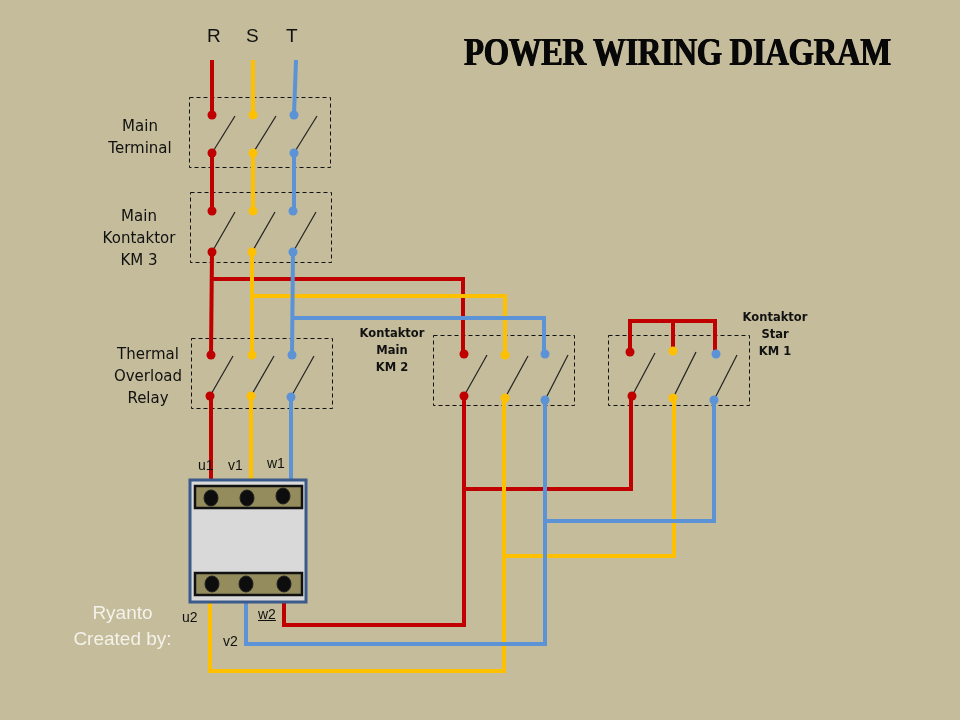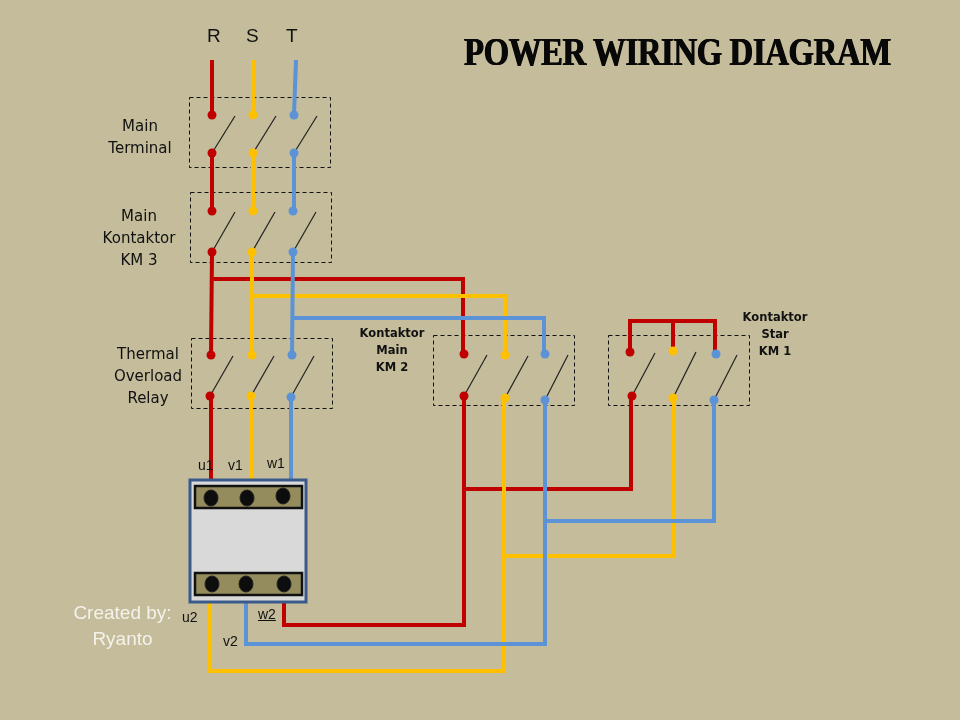--- a/index.html
+++ b/index.html
@@ -149,15 +149,15 @@
 </div>
 
 <div class="term" style="left:170px;top:457px;margin-left:28px;">u1</div>
 <div class="term" style="left:228px;top:457px;text-align:center;">v1</div>
 <div class="term" style="left:267px;top:455px;">w1</div>
 <div class="term" style="left:182px;top:609px;">u2</div>
 <div class="term" style="left:223px;top:609px;margin-top:24px;">v2</div>
 <div class="term" style="left:258px;top:606px;text-decoration:underline;">w2</div>
 
 <div class="credit" style="left:60px;top:600px;width:125px;">
+  <div>Ryanto</div>
   <div>Created by:</div>
-  <div>Ryanto</div>
 </div>
 
 </body></html>

